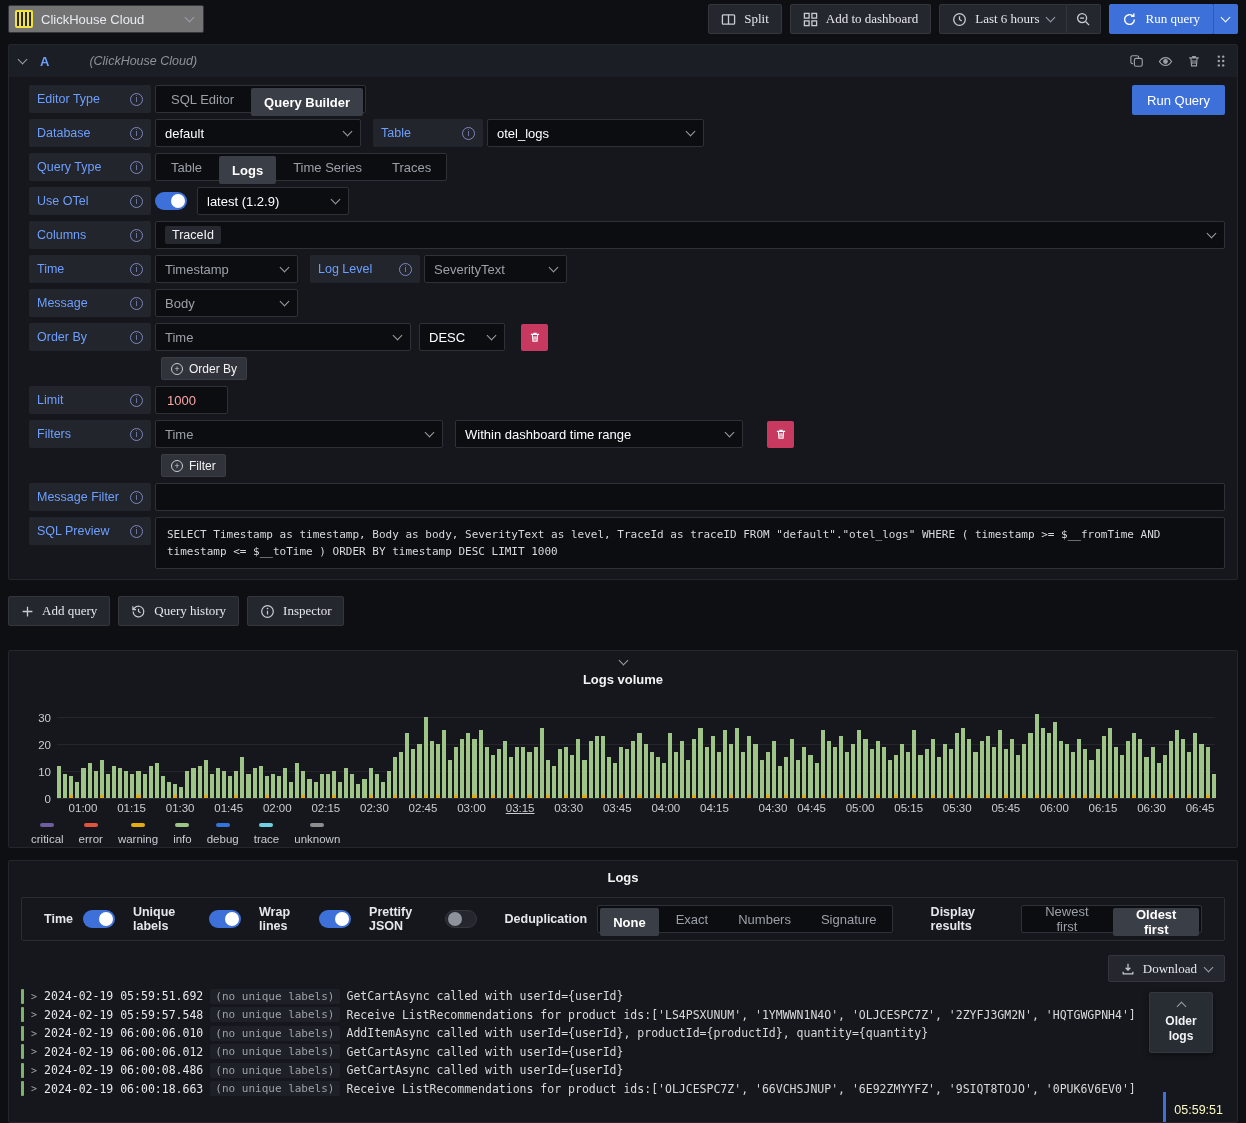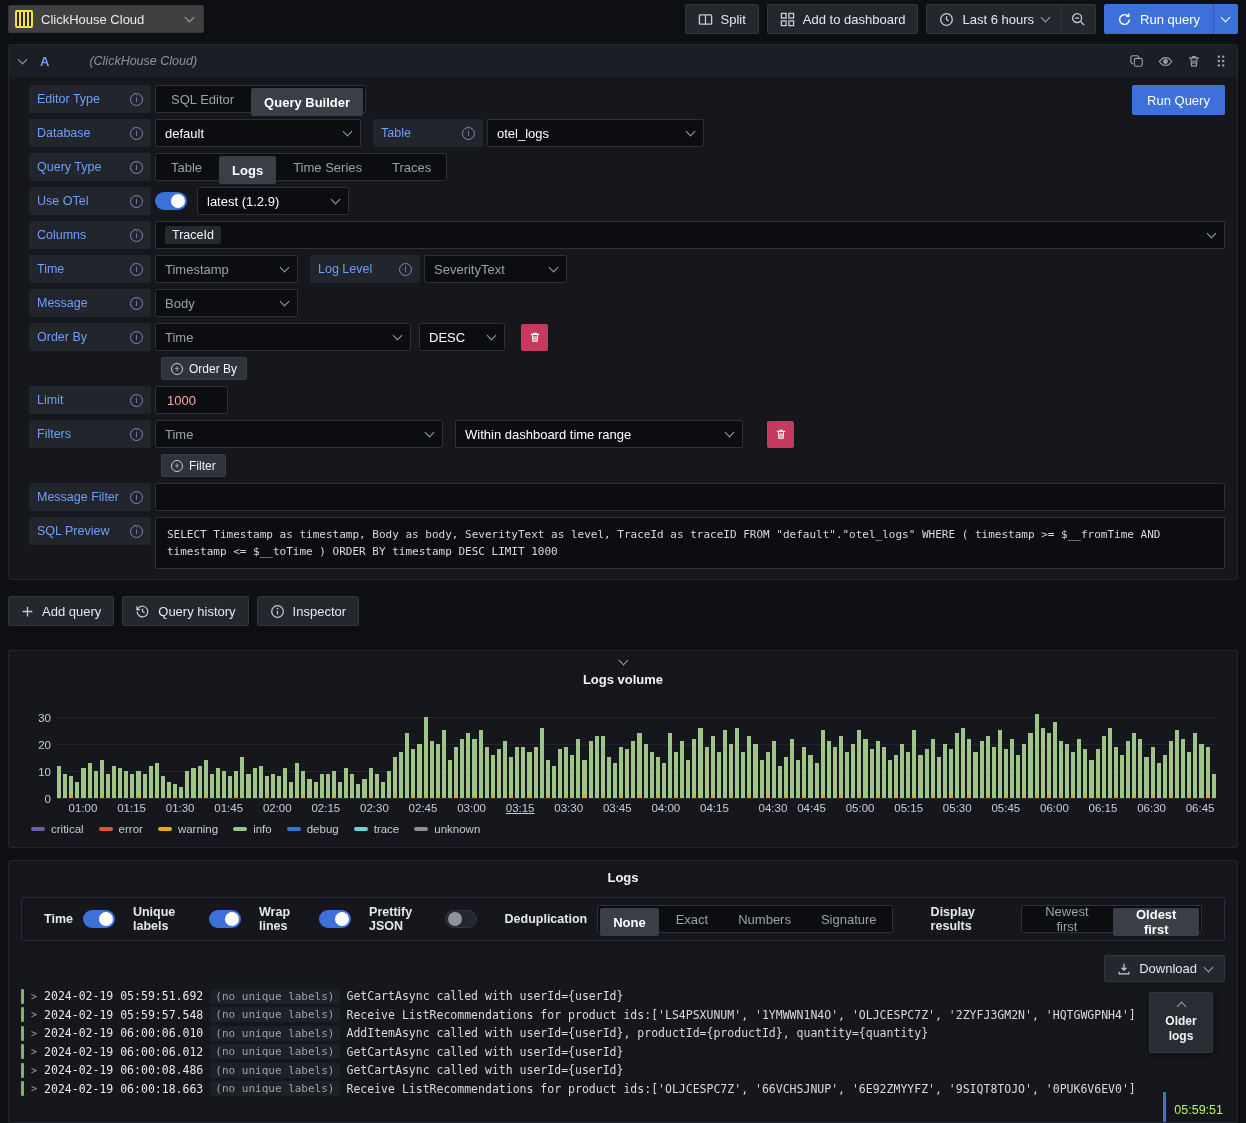--- a/index.html
+++ b/index.html
@@ -19,29 +19,29 @@
             display:inline-flex; align-items:center; justify-content:center; color:#7E86BF;
             font-size:9px; font-style:normal; }
   .info-i::after { content:"i"; }
   .plus-circ { width:13px; height:13px; border:1px solid #C9CCD3; border-radius:50%; flex:none;
                display:inline-flex; align-items:center; justify-content:center; color:#C9CCD3; font-size:10px; }
   .plus-circ::after { content:"+"; }
   svg { display:block; }
 
   
   .toolbar { display:flex; justify-content:space-between; align-items:center; padding:5px 8px 5px 8px; height:38px; flex:none; }
-  .ds-picker { width:196px; height:28px; background:#404040; border:1px solid #34373E; border-radius:2px;
+  .ds-picker { width:196px; height:28px; background:#737373; border:1px solid #34373E; border-radius:2px;
                display:flex; align-items:center; gap:8px; padding:0 10px 0 6px; cursor:pointer; }
   .ch-logo { width:18px; height:18px; border-radius:2px; flex:none;
              background:repeating-linear-gradient(90deg,#24262B 0 2px,#F3E13E 2px 4px);
              border:2px solid #F3E13E; background-color:#F3E13E; }
   .ds-name { flex:1; color:#E9EBEF; font-weight:500; }
   .toolbar-right { display:flex; align-items:center; gap:8px; }
   .btn { height:30px; background:#24272E; border:1px solid #33363D; border-radius:2px; color:#E4E7EB;
-         font-family:Liberation Sans, sans-serif; font-size:13px; font-weight:500; display:inline-flex; align-items:center;
+         font-family:Liberation Serif, serif; font-size:13px; font-weight:500; display:inline-flex; align-items:center;
          gap:8px; padding:0 12px; cursor:pointer; }
   .btn svg { color:#C9CCD3; }
   .btn-group { display:inline-flex; }
   .btn-group .btn:first-child { border-top-right-radius:0; border-bottom-right-radius:0; }
   .btn-group .btn + .btn { border-left:none; border-top-left-radius:0; border-bottom-left-radius:0; }
   .btn.primary { background:#3D71D9; border-color:#3D71D9; color:#fff; }
   .btn.primary svg { color:#fff; }
   .btn-group .btn.primary + .btn.primary { border-left:1px solid #2C5BB8; padding:0 8px; }
   .btn.sq { padding:0 9px; }
 
@@ -105,21 +105,21 @@
   .yaxis { position:absolute; left:-36px; top:0; bottom:0; width:30px; }
   .ylab { position:absolute; right:0; font-size:11.5px; color:#C8CCD3; }
   .bars { position:absolute; left:0; right:0; bottom:1px; top:0; display:flex; align-items:flex-end; gap:2px; }
   .vbar { flex:1 0 auto; display:flex; flex-direction:column; justify-content:flex-end; }
   .vbar i { display:block; }
   .seg-info { background:#9FC487; }
   .seg-warn { height:3px; background:#E5AC0E; }
   .xaxis { position:relative; height:18px; margin-left:36px; margin-right:10px; }
   .xlab { position:absolute; top:3px; transform:translateX(-50%); font-size:11.5px; color:#C8CCD3; white-space:nowrap; }
   .legend { display:flex; gap:15px; margin:6px 0 0 10px; align-items:center; }
-  .legend-item { display:flex; align-items:center; gap:6px; font-size:11.5px; color:#C7CBD1; cursor:pointer; }
+  .legend-item { display:flex; align-items:center; gap:6px; font-size:11.5px; color:#C7CBD1; cursor:pointer;flex-direction:column; }
   .legend-swatch { width:14px; height:4px; border-radius:2px; }
 
   
   .logs-panel { margin-top:12px; flex:1; overflow:hidden; position:relative; }
   .logs-controls { margin:12px 12px 0 12px; border:1px solid #2A2D34; border-radius:2px; height:44px;
                    display:flex; align-items:center; padding:0 22px; gap:10px; }
   .ctl { display:flex; align-items:center; gap:10px; margin-right:18px; }
   .ctl-label { font-size:12.5px; font-weight:600; color:#E4E7EB; }
   .ctl-spacer { flex:1; }
   .logs-body { padding:14px 12px 0 12px; position:relative; }
@@ -130,21 +130,21 @@
   .log-caret { color:#9DA1A8; font-size:10px; flex:none; }
   .log-time { color:#E6E8EB; flex:none; }
   .log-labels { color:#9DA1A8; background:#1D2026; border-radius:2px; padding:1px 5px; flex:none; font-size:11px; }
   .log-msg { color:#D8D9DA; }
   .older-logs { position:absolute; top:131px; right:24px; width:64px; background:#282C33; border:1px solid #34373E;
                 border-radius:2px; color:#F2F3F5; font-family:inherit; font-size:12px; font-weight:600;
                 padding:6px 4px 8px 4px; display:flex; flex-direction:column; align-items:center; gap:4px;
                 cursor:pointer; box-shadow:0 2px 6px rgba(0,0,0,.4); line-height:15px; }
   .live-time-wrap { position:absolute; bottom:0; right:14px; display:flex; align-items:flex-end; gap:8px; height:30px; }
   .live-bar { width:3px; height:30px; background:#3D71D9; }
-  .live-time { color:#bef264; font-size:12.5px; padding-bottom:5px; }
+  .live-time { color:#fef9c3; font-size:12.5px; padding-bottom:5px; }
 </style>
 </head>
 <body>
 
 <div class="app">
 
   <div class="toolbar">
     <div class="ds-picker">
       <span class="ch-logo"></span>
       <span class="ds-name">ClickHouse Cloud</span>

